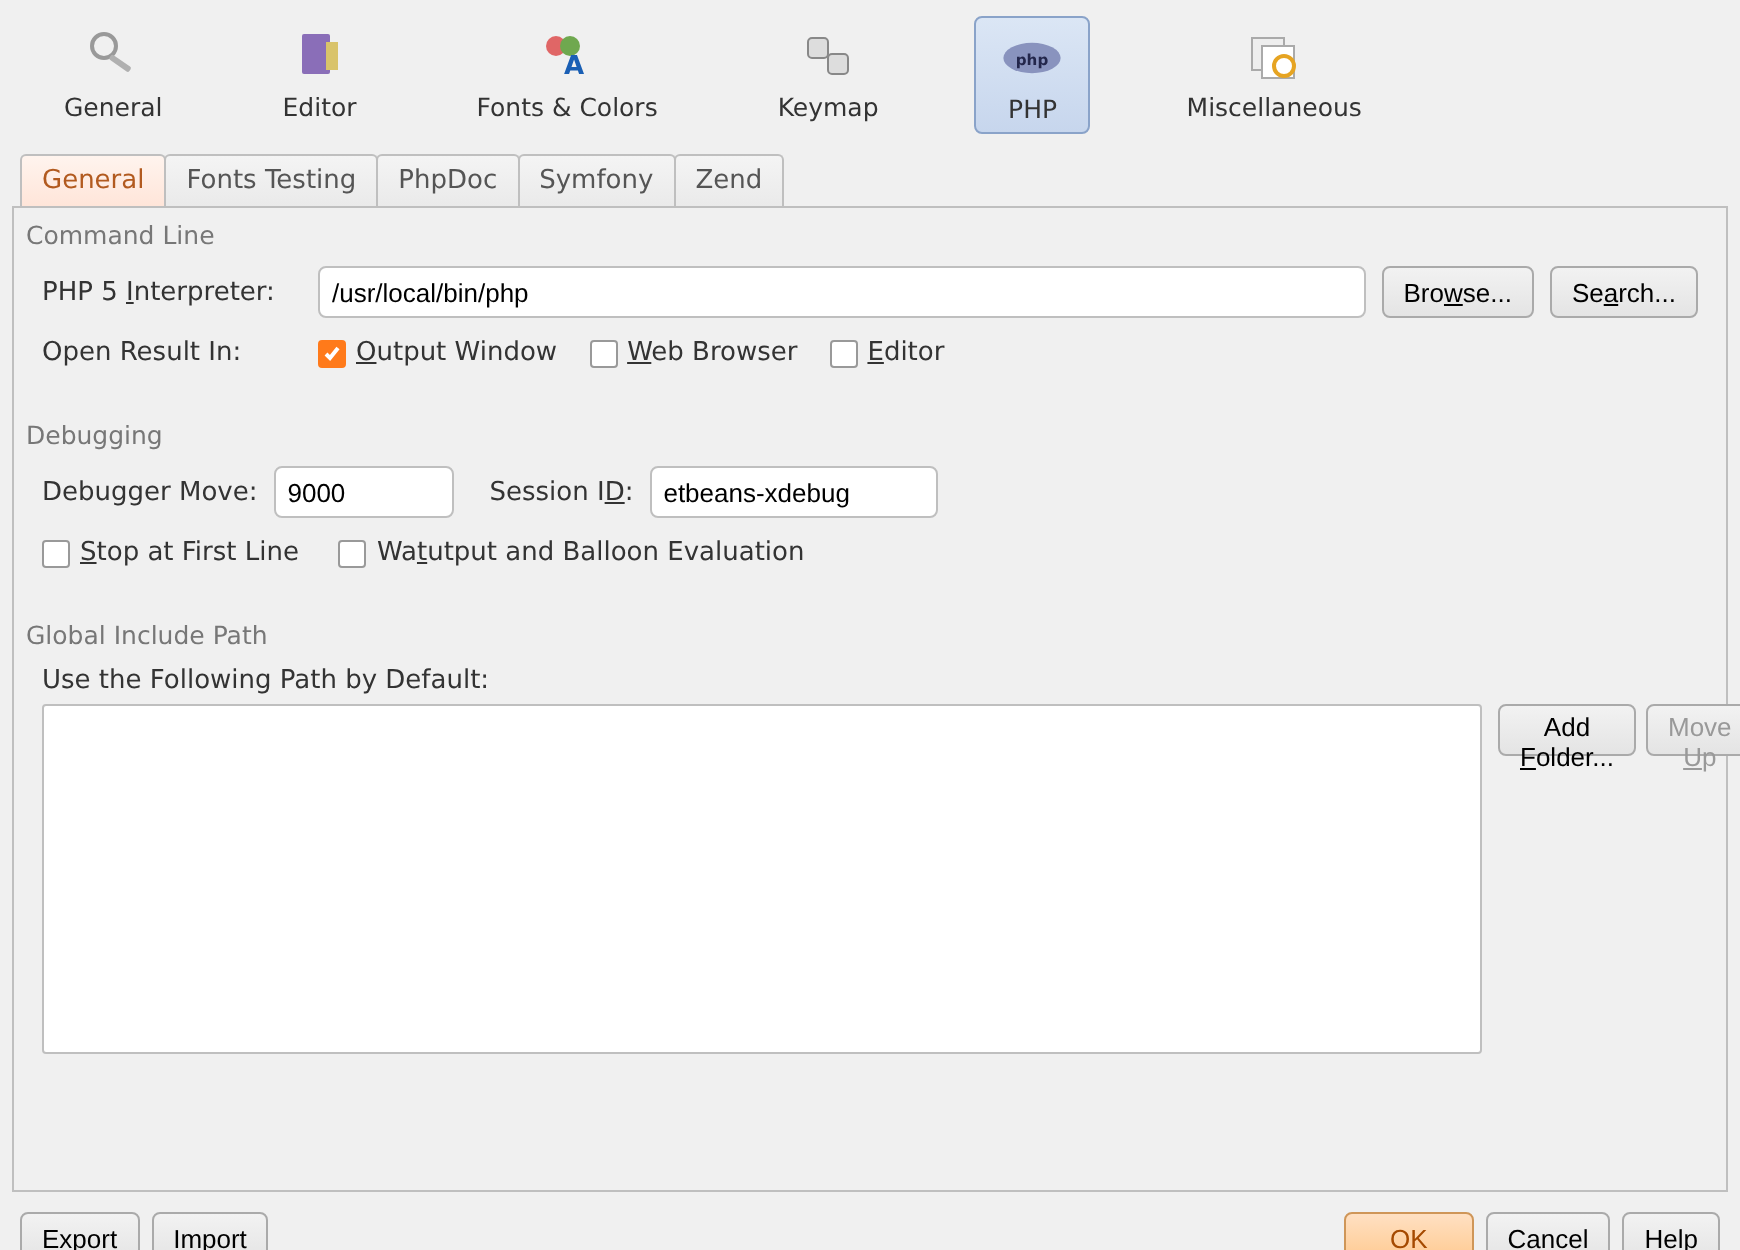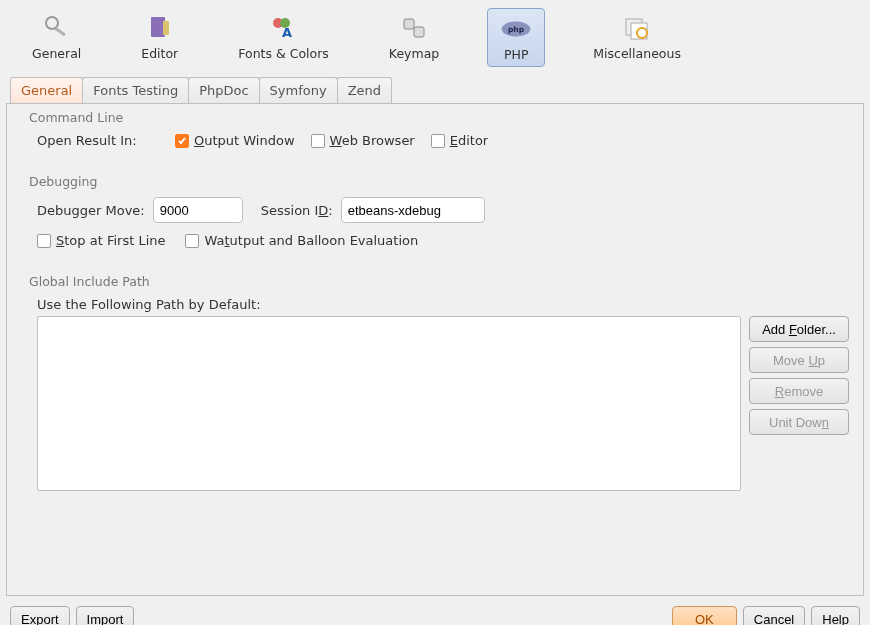--- a/index.html
+++ b/index.html
@@ -11,42 +11,42 @@
 .tool-item.active { background: linear-gradient(#dbe6f5, #c7d6ed); border: 1px solid #8aa3c9; border-radius: 4px; text-align: center; }
 .tool-item .icon { width: 32px; height: 32px; display: flex; align-items: center; justify-content: center; }
 .tool-item .label { font-size: 12.5px; color: #333; }
 
 
 .tabs-row { display: flex; padding: 6px 10px 0 10px; gap: 0; }
 .tab { padding: 5px 10px 5px; border: 1px solid #bfbfbf; border-bottom: none; background: linear-gradient(#f4f4f4,#eaeaea); color: #555; cursor: pointer; border-radius: 3px 3px 0 0; margin-right: -1px; }
 .tab.active { background: linear-gradient(#fff4ee,#ffe5d9); color: #b25a1f; position: relative; z-index: 2; }
 
 
-.panel { margin: 0 6px 6px; border: 1px solid #bfbfbf; background: #f0f0f0; padding: 0 0 10px 16px; height: 493px;}
+.panel { margin: 0 6px 6px; border: 1px solid #bfbfbf; background: #f0f0f0; padding: 0 0 10px 0; height: 493px;}
 
 .group-title { color: #777; font-size: 12.5px; padding: 6px 6px 4px; }
 .group-body { padding: 4px 14px 10px; }
 
 .row { display: flex; align-items: center; gap: 8px; margin-bottom: 10px; }
 .label1 { min-width: 130px; color: #333; }
 
 .text-input { background: #fff; border: 1px solid #bfbfbf; border-radius: 4px; padding: 4px 6px; font-size: 13px; height: 26px; }
 .btn { background: linear-gradient(#f2f2f2,#e4e4e4); border: 1px solid #aaa; border-radius: 4px; padding: 3px 10px; font-size: 13px; cursor: pointer; height: 26px; }
 .btn:disabled { color: #999; }
 .btn.primary { background: linear-gradient(#ffe0c2,#ffc98f); color: #a54a00; border-color: #cf9658; padding: 3px 22px; }
 .cb-label { display:flex; align-items:center; gap:5px; }
 .cb-label.checked .cbx { background:#ff7a1a; border:1px solid #ff7a1a; }
 .cbx { width:14px; height:14px; border:1px solid #999; border-radius:2px; background:#fff; display:inline-flex; align-items:center; justify-content:center; }
 .cbx svg { display:block; }
 
 .u { text-decoration: underline; }
 
 .listbox { flex:1; background:#fff; border:1px solid #bfbfbf; height: 175px; border-radius:2px; }
 
-.sidebtns { display:flex; flex-direction:column; gap:5px; width:100px; }
+.sidebtns { display:flex; flex-direction:row; gap:5px; width:100px; }
 .sidebtns .btn { width: 100px; text-align:center; }
 
 .bottom { display:flex; justify-content:space-between; padding: 4px 10px 8px; }
 .bottom .left, .bottom .right { display:flex; gap:6px; }
 </style>
 </head>
 <body>
 
 <div class="toolbar">
   <div class="tool-item">
@@ -113,20 +113,26 @@
   <div class="tab">PhpDoc</div>
   <div class="tab">Symfony</div>
   <div class="tab">Zend</div>
 </div>
 
 <div class="panel">
 
   <div class="group-title">Command Line</div>
   <div class="group-body">
     <div class="row">
+      <span class="label1"><span>PHP 5 </span><span class="u">I</span><span>nterpreter:</span></span>
+      <input class="text-input" style="flex: 1 1 0%;" value="/usr/local/bin/php">
+      <button class="btn"><span>Bro</span><span class="u">w</span><span>se...</span></button>
+      <button class="btn"><span>Se</span><span class="u">a</span><span>rch...</span></button>
+    </div>
+    <div class="row">
       <span class="label1">Open Result In:</span>
       <label class="cb-label checked">
           <span class="cbx">
             <svg width="10" height="10" viewBox="0 0 10 10">
               <path d="M2 5l2 2 4-5" stroke="#fff" stroke-width="2" fill="none"></path>
             </svg>
           </span>
           <span><span class="u">O</span><span>utput Window</span></span>
         </label>
       <label class="cb-label" style="margin-left:8px">

